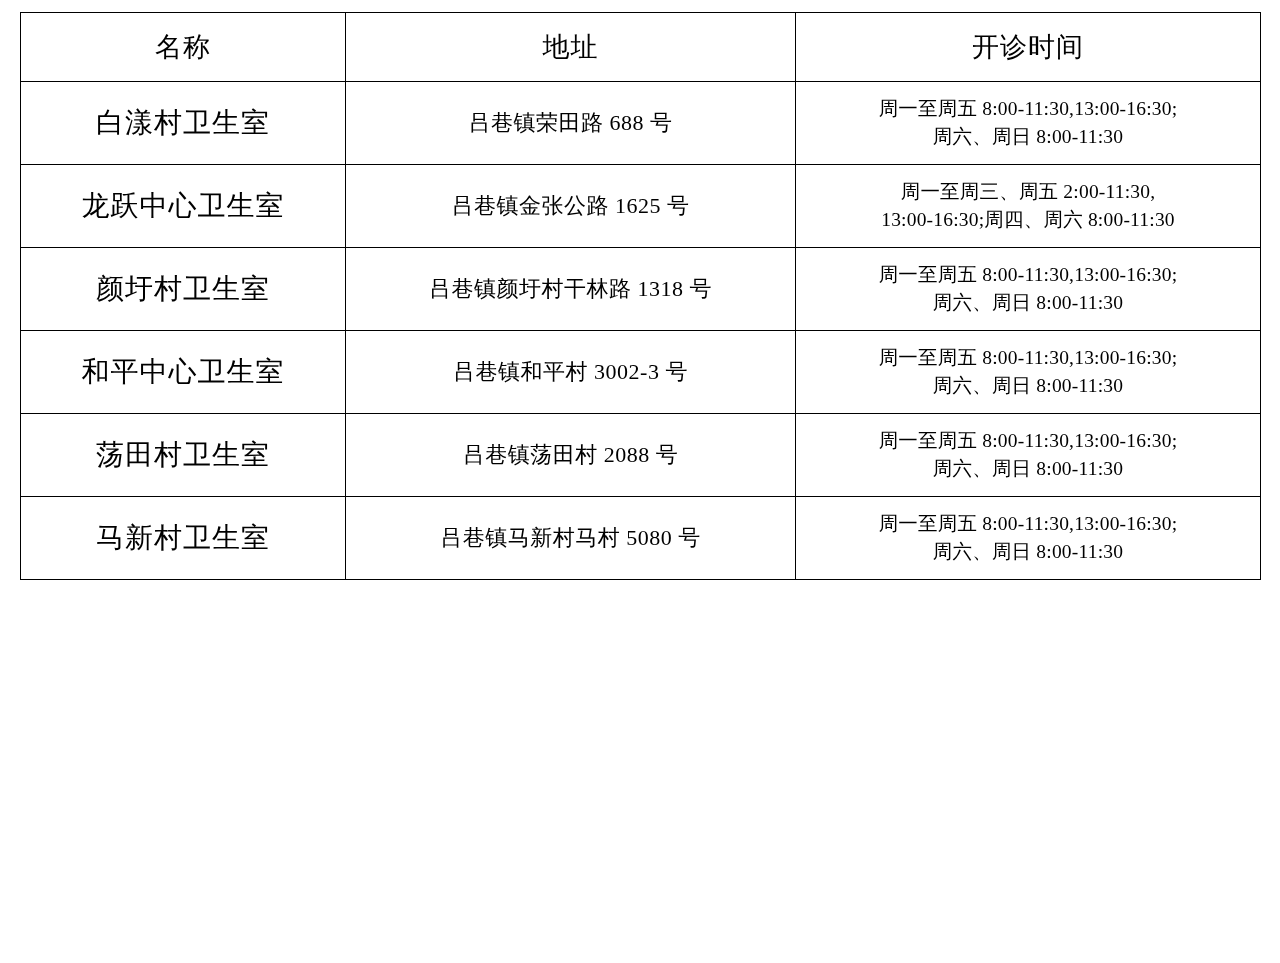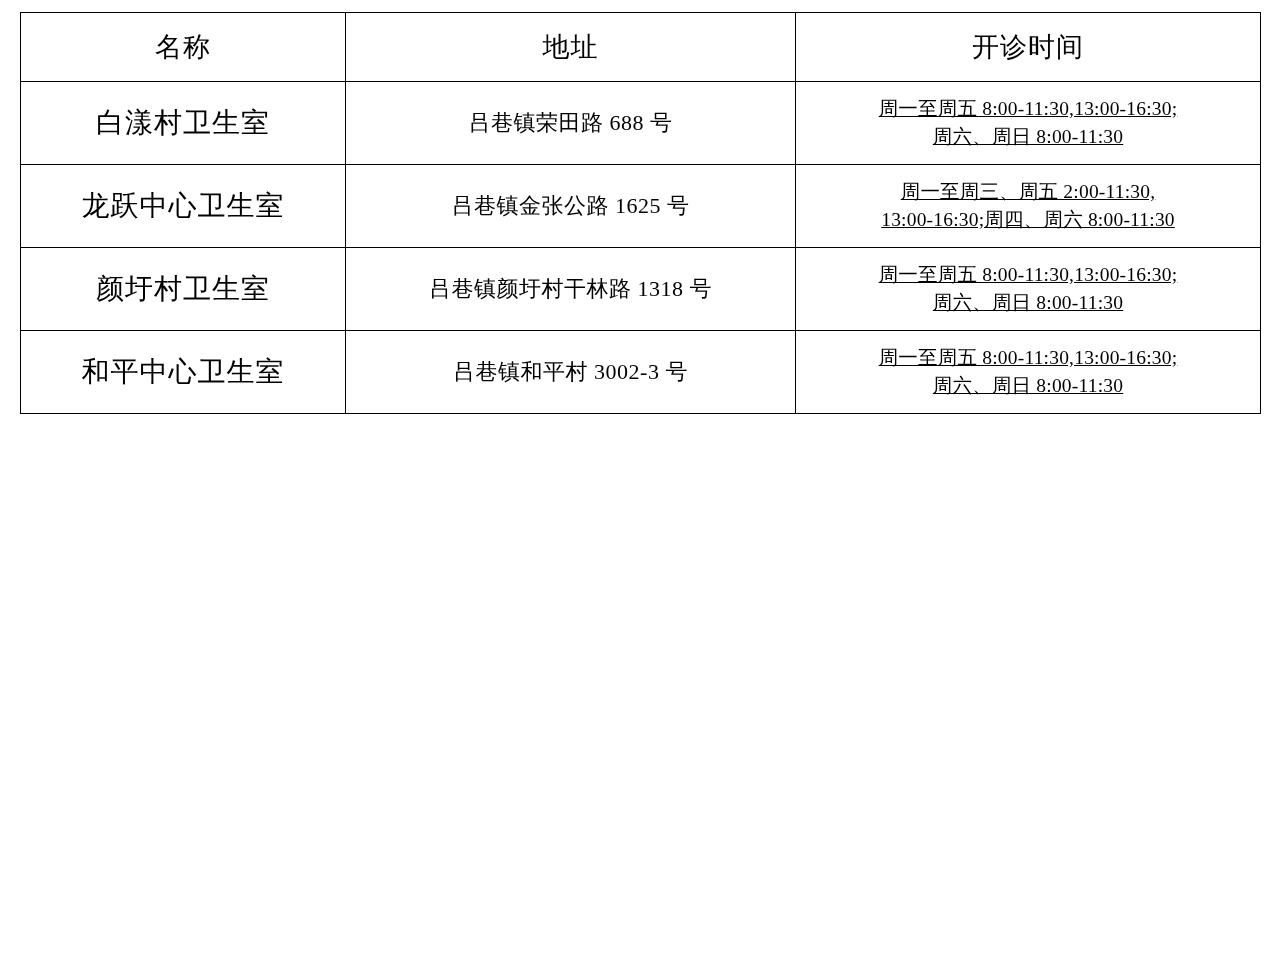--- a/index.html
+++ b/index.html
@@ -58,21 +58,20 @@
   }
   td.hours {
     font-size: 19.5px;
     letter-spacing: 0.2px;
     padding-left: 4px;
     padding-right: 4px;
   }
   td.hours .line {
     display: block;
     white-space: nowrap;
-    text-decoration: underline;
   }
 </style>
 </head>
 <body>
 
 <div class="sheet">
   <table class="clinic-table">
     <colgroup>
       <col class="col-name">
       <col class="col-addr">
@@ -111,15 +110,31 @@
         </td>
       </tr>
       <tr>
         <td class="name">和平中心卫生室</td>
         <td class="addr">吕巷镇和平村 3002-3 号</td>
         <td class="hours">
           <span class="line">周一至周五 8:00-11:30,13:00-16:30;</span>
           <span class="line">周六、周日 8:00-11:30</span>
         </td>
       </tr>
+      <tr>
+        <td class="name">荡田村卫生室</td>
+        <td class="addr">吕巷镇荡田村 2088 号</td>
+        <td class="hours">
+          <span class="line">周一至周五 8:00-11:30,13:00-16:30;</span>
+          <span class="line">周六、周日 8:00-11:30</span>
+        </td>
+      </tr>
+      <tr>
+        <td class="name">马新村卫生室</td>
+        <td class="addr">吕巷镇马新村马村 5080 号</td>
+        <td class="hours">
+          <span class="line">周一至周五 8:00-11:30,13:00-16:30;</span>
+          <span class="line">周六、周日 8:00-11:30</span>
+        </td>
+      </tr>
     </tbody>
   </table>
 </div>
 
 </body></html>

